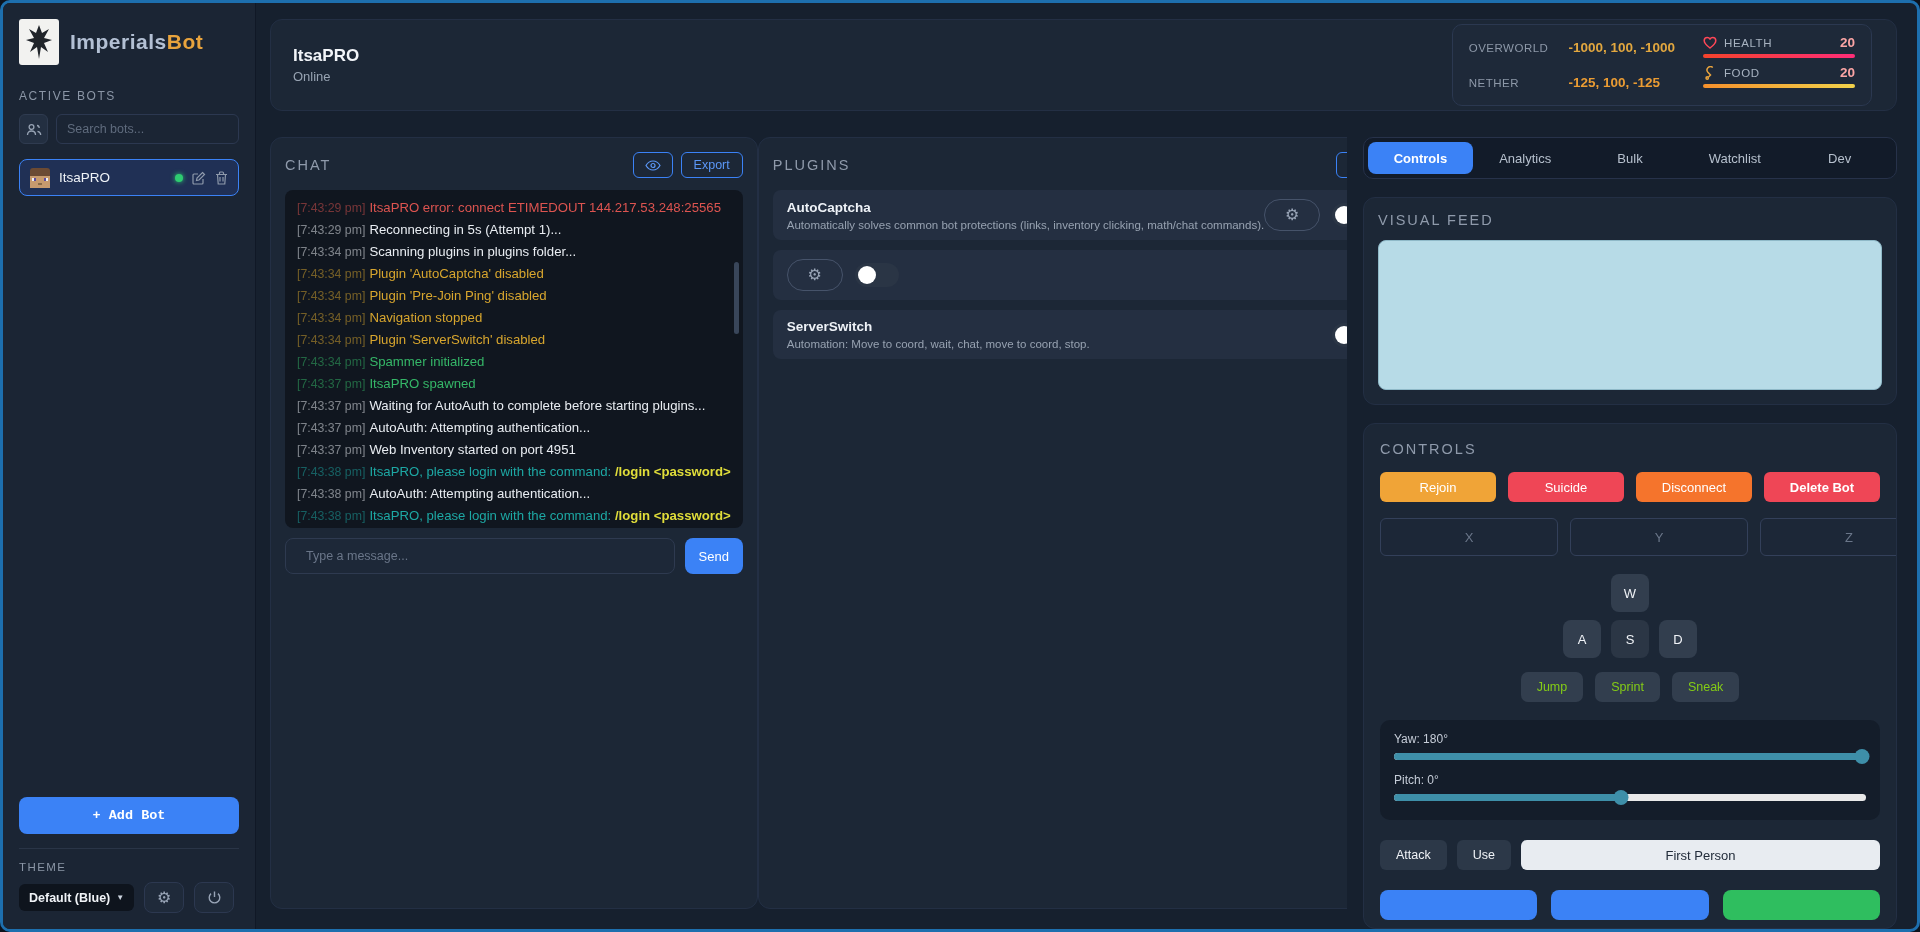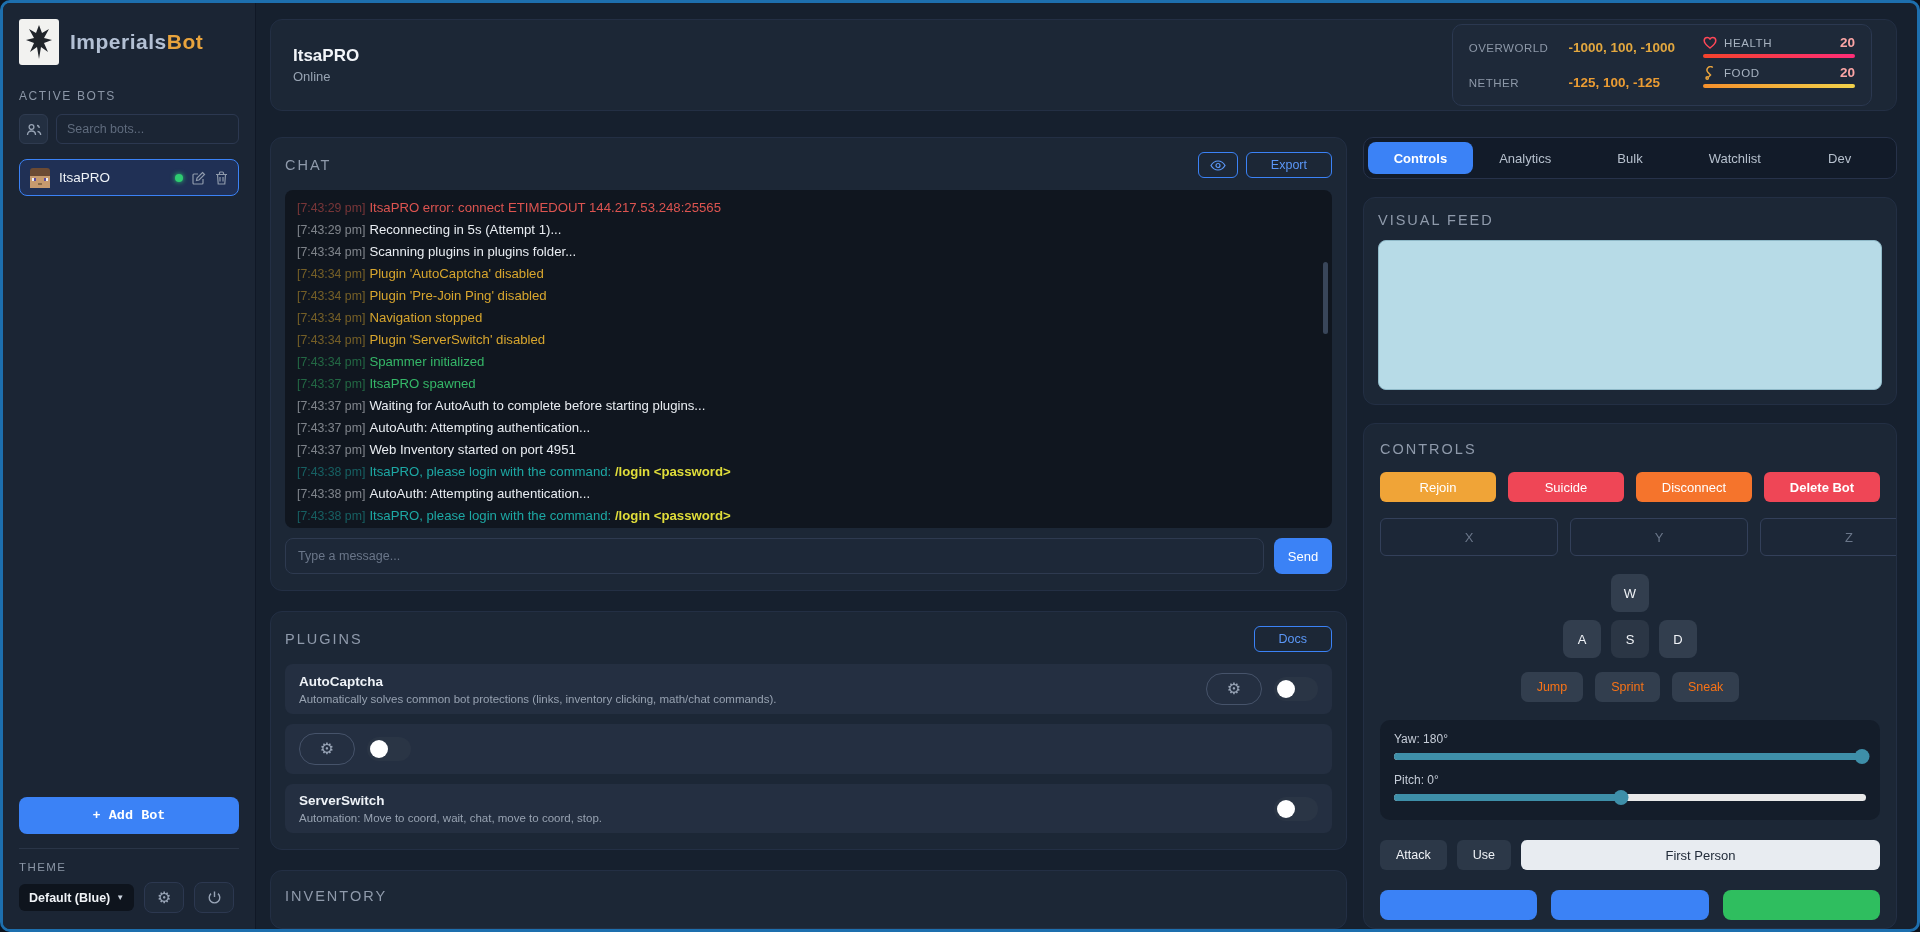--- a/index.html
+++ b/index.html
@@ -46,43 +46,43 @@
   .coord-val2 { font-size:13.5px; font-weight:bold; color:#eb9c33; }
   .stats { width:152px; }
   .stat-row { display:flex; align-items:center; gap:7px; }
   .stat-label { font-size:11.5px; color:#a7b2c0; letter-spacing:.6px; flex:1; }
   .stat-val { font-size:13.5px; font-weight:bold; color:#fca5a5; }
   .stat-bar { height:4px; border-radius:2px; margin:4px 0 7px; }
   .bar-health { background:linear-gradient(90deg,#f4432c,#ff2d78); }
   .bar-food { background:linear-gradient(90deg,#f5902c,#f2d24b); }
 
   .columns { display:flex; flex:1; overflow:hidden; }
-  .left-col { width:1077px; flex:0 0 1077px; display:flex; flex-direction:column; overflow:hidden; }
+  .left-col { width:1077px; flex:0 0 1077px; display:flex; flex-direction:row; overflow:hidden; }
   .right-col { flex:1; margin-left:16px; display:flex; flex-direction:column; overflow:hidden; }
 
   .card-head { display:flex; align-items:center; justify-content:space-between; margin-bottom:12px; }
   .card-title { font-size:14.5px; color:#8f9aab; letter-spacing:2px; }
 
   
   .chat-card { padding:14px 14px 16px; margin-bottom:20px; flex:0 0 auto; }
-  .outline-btn { background:transparent; border:1px solid #3b82f6; border-radius:6px; color:#5b97f7; font-size:12.5px; height:26px; display:flex; align-items:center; justify-content:center; padding:0 24px; font-family:"Liberation Sans",sans-serif; }
+  .outline-btn { background:transparent; border:1px solid #3b82f6; border-radius:6px; color:#5b97f7; font-size:12.5px; height:26px; display:flex; align-items:center; justify-content:center; padding:0 12px; font-family:"Liberation Sans",sans-serif; }
   .eye-btn { width:40px; padding:0; }
   .chat-head-btns { display:flex; gap:8px; }
   .chat-log { height:338px; background:#10161f; border-radius:8px; padding:7px 12px; position:relative; overflow:hidden; }
   .msg { font-size:13.2px; line-height:22px; white-space:nowrap; }
   .msg .ts { opacity:.5; margin-right:4px; font-size:12.3px; }
   .msg.info { color:#e9edf2; }
   .msg.error { color:#dd5450; }
   .msg.warn { color:#d8a62e; }
   .msg.success { color:#35b768; }
   .msg.server { color:#1da8a4; }
   .msg .cmd { color:#e0dd3a; font-weight:bold; }
   .chat-scrollbar { position:absolute; right:4px; top:72px; width:5px; height:72px; background:#39465a; border-radius:3px; }
   .chat-input-row { display:flex; gap:10px; margin-top:10px; }
-  .chat-input { flex:1; height:36px; background:#1d2838; border:1px solid #2e3a50; border-radius:8px; padding:0 12px; color:#cfd6e0; font-size:12.5px; font-family:"Liberation Sans",sans-serif; }
+  .chat-input { flex:1; height:36px; background:#1d2838; border:1px solid #2e3a50; border-radius:8px; padding:0 20px; color:#cfd6e0; font-size:12.5px; font-family:"Liberation Sans",sans-serif; }
   .chat-input::placeholder { color:#6a7689; }
   .send-btn { width:58px; height:36px; background:#3b82f6; border:none; border-radius:8px; color:#fff; font-size:13px; font-family:"Liberation Sans",sans-serif; }
 
   
   .plugins-card { padding:14px 14px 6px; margin-bottom:20px; flex:0 0 auto; }
   .plugin-row { background:#242f41; border-radius:8px; padding:9px 14px; margin-bottom:10px; display:flex; align-items:center; }
   .plugin-text { flex:1; }
   .plugin-name { font-size:13.5px; font-weight:bold; color:#eef2f7; }
   .plugin-desc { font-size:11.5px; color:#97a2b1; margin-top:4px; }
   .plugin-ctrls { display:flex; align-items:center; gap:12px; }
@@ -108,21 +108,21 @@
   .a-disconnect { background:#f5742c; }
   .a-delete { background:#ef4656;font-weight:bold; }
   .coord-row { display:flex; gap:12px; margin-bottom:18px; }
   .coord-input { flex:1; height:38px; background:#1c2737; border:1px solid #33405a; border-radius:6px; text-align:center; color:#cfd6e0; font-size:13px; font-family:"Liberation Sans",sans-serif; }
   .coord-input::placeholder { color:#6a7689; }
   .wasd { display:flex; flex-direction:column; align-items:center; gap:8px; margin-bottom:14px; }
   .wasd-row { display:flex; gap:10px; }
   .key { width:38px; height:38px; background:#323e4e; border-radius:8px; color:#f0f3f7; font-size:13px; display:flex; align-items:center; justify-content:center; }
   .key.k-s { background:#2b3645; }
   .modes-row { display:flex; justify-content:center; gap:12px; margin-bottom:18px; }
-  .mode-btn { height:30px; padding:0 16px; background:#323e4e; border:none; border-radius:7px; color:#f97316; font-size:12.5px; font-family:"Liberation Sans",sans-serif; }
+  .mode-btn { height:30px; padding:0 16px; background:#323e4e; border:none; border-radius:7px; color:#84cc16; font-size:12.5px; font-family:"Liberation Sans",sans-serif; }
   .slider-panel { background:#141d2a; border-radius:10px; padding:12px 14px 6px; margin-bottom:20px; }
   .slider-label { font-size:12px; color:#c6cdd8; margin-bottom:7px; }
   .slider { height:7px; border-radius:4px; background:#e9e9e9; position:relative; margin-bottom:13px; }
   .slider-fill { position:absolute; left:0; top:0; bottom:0; background:#3e8fa9; border-radius:4px; }
   .slider-thumb { position:absolute; top:-4px; width:15px; height:15px; border-radius:50%; background:#3e8fa9; transform:translateX(-50%); }
   .attack-row { display:flex; gap:10px; margin-bottom:20px; }
   .dark-btn { height:30px; background:#2c3848; border:none; border-radius:6px; color:#f0f3f7; font-size:12.5px; padding:0 16px; font-family:"Liberation Sans",sans-serif; }
   .view-btn { flex:1; height:30px; background:#e8ecf1; border:none; border-radius:6px; color:#222c3a; font-size:13px; font-family:"Liberation Sans",sans-serif; }
   .stub-row { display:flex; gap:14px; }
   .stub { flex:1; height:30px; border-radius:8px; }

